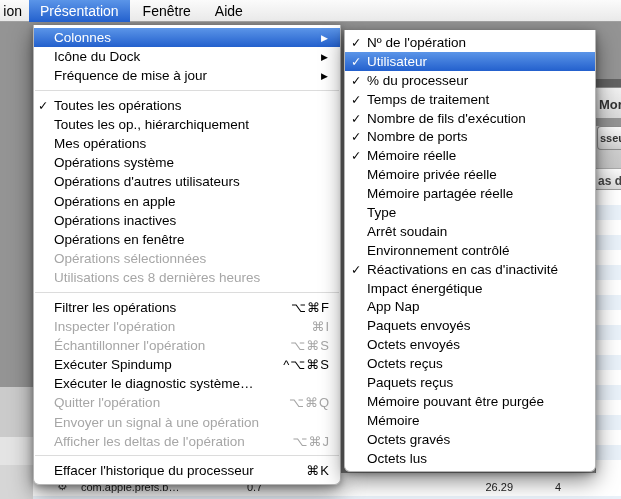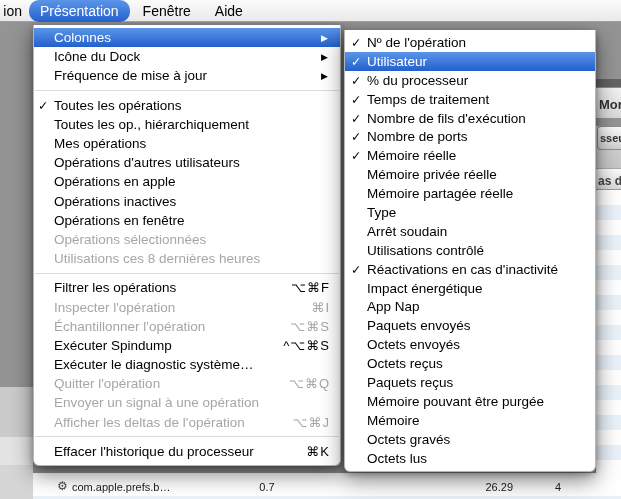--- a/index.html
+++ b/index.html
@@ -18,30 +18,30 @@
   .bg-titlebar { height:31px; background:linear-gradient(#f1f1f1,#d9d9d9); border-top:1px solid #8f8f8f; padding:9px 0 0 3px; font-size:13px; color:#333; }
   .bg-toolbar { height:42px; background:linear-gradient(#d7d7d7,#c6c6c6); }
   .bg-seg { margin-top:8px; margin-left:1px; height:24px; border:1px solid #8e8e8e; border-right:none; border-radius:4px 0 0 4px; background:linear-gradient(#fafafa,#cfcfcf); font-size:11px; color:#333; padding:5px 0 0 2px; }
   .bg-colhead { height:22px; background:linear-gradient(#fbfbfb,#dadada); border-top:1px solid #aaa; border-bottom:1px solid #9d9d9d; font-size:12px; color:#444; padding:5px 8px 0 2px; }
   .bg-rows { height:302px; background:repeating-linear-gradient(to bottom,#ffffff 0 15px,#e9f1f9 15px 30px); }
 
   
   .bottom-strip { position:absolute; left:33px; top:473px; width:588px; height:26px; background:#fff; }
   .bottom-strip .cell { position:absolute; top:8px; font-size:11px; color:#222; white-space:nowrap; }
   .gear { left:24px; top:6px; font-size:12px; color:#4a4a4a; position:absolute; }
-  .cell-name { left:39px; color:#333; }
-  .cell-cpu { left:214px; width:40px; text-align:center; }
+  .cell-name { left:48px; color:#333; }
+  .cell-cpu { left:214px; width:40px; text-align:left; }
   .cell-time { left:438px; width:42px; text-align:right; }
   .cell-threads { left:516px; width:12px; text-align:right; }
   .row2-sliver { position:absolute; left:0; top:23px; width:588px; height:3px; background:#e9f1f9; }
 
   
   .menubar { position:absolute; left:0; top:0; width:621px; height:22px; background:linear-gradient(#fbfbfb,#e9e9e9); border-bottom:1px solid #9f9f9f; display:flex; align-items:center; font-size:14px; color:#000; z-index:50; }
   .mb-partial { width:22px; overflow:hidden; direction:rtl; white-space:nowrap; padding-left:10px; }
-  .mb-item { padding:0 11px; height:22px; line-height:22px;border-radius:10px; }
+  .mb-item { padding:0 11px; height:22px; line-height:22px; }
   .mb-item.sel { background:linear-gradient(#5b95e8,#2360cd); color:#fff; margin-left:7px; }
   .mb-item.plain { margin-left:2px; }
 
   
   .panel { position:absolute; background:#fff; border:1px solid #b5b5b5; border-top:none; border-radius:0 0 6px 6px; box-shadow:0 8px 22px rgba(0,0,0,0.5), 0 2px 6px rgba(0,0,0,0.3); padding:3px 0 4px 0; }
   .main-menu { left:33px; top:25px; width:308px; z-index:20; }
   .sub-menu  { left:344px; top:30px; width:252px; z-index:30; }
 
   .mrow { display:flex; align-items:center; height:19.2px; padding:0 10px 0 4px; font-size:13.5px; color:#000; white-space:nowrap; }
   .sub-menu .mrow { height:18.9px; padding-left:6px; }
@@ -110,20 +110,24 @@
     <div class="mrow">
       <span class="check"></span>
       <span class="label">Toutes les op., hiérarchiquement</span>
     </div>
     <div class="mrow">
       <span class="check"></span>
       <span class="label">Mes opérations</span>
     </div>
     <div class="mrow">
       <span class="check"></span>
+      <span class="label">Opérations système</span>
+    </div>
+    <div class="mrow">
+      <span class="check"></span>
       <span class="label">Opérations d'autres utilisateurs</span>
     </div>
     <div class="mrow">
       <span class="check"></span>
       <span class="label">Opérations en apple</span>
     </div>
     <div class="mrow">
       <span class="check"></span>
       <span class="label">Opérations inactives</span>
     </div>
@@ -226,21 +230,21 @@
     <div class="mrow">
       <span class="check"></span>
       <span class="label">Type</span>
     </div>
     <div class="mrow">
       <span class="check"></span>
       <span class="label">Arrêt soudain</span>
     </div>
     <div class="mrow">
       <span class="check"></span>
-      <span class="label">Utilisations contrôlé</span>
+      <span class="label">Environnement contrôlé</span>
     </div>
     <div class="mrow">
       <span class="check">✓</span>
       <span class="label">Réactivations en cas d'inactivité</span>
     </div>
     <div class="mrow">
       <span class="check"></span>
       <span class="label">Impact énergétique</span>
     </div>
     <div class="mrow">

